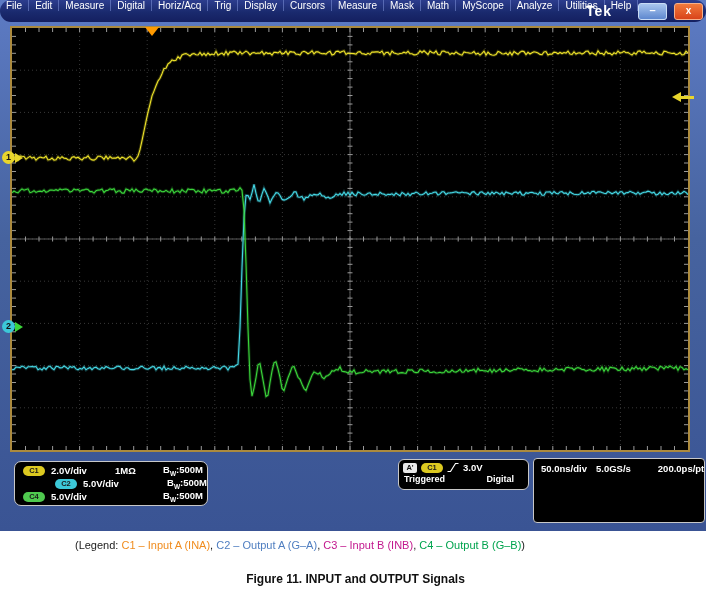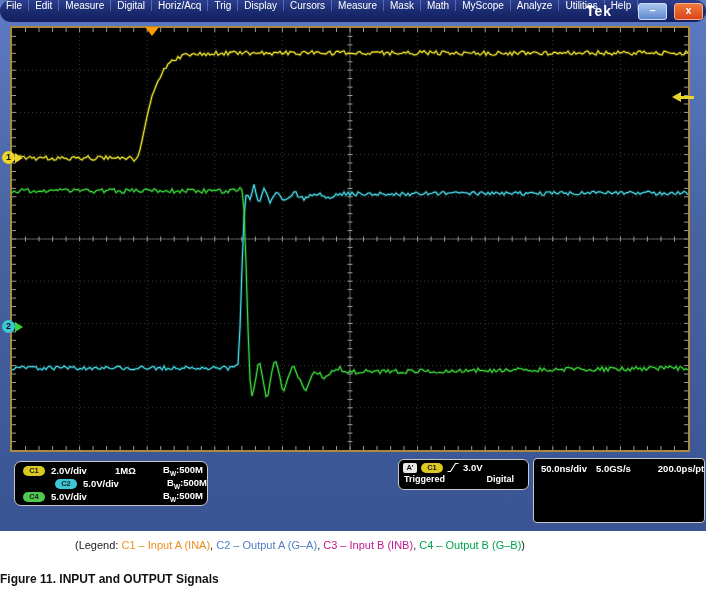--- a/index.html
+++ b/index.html
@@ -56,21 +56,21 @@
     text-align:center;line-height:10px;border-radius:2px;flex:none;}
   .pill-y{width:22px;height:10px;border-radius:5px;background:#dcc920;color:#1a1a1a;
     font-size:7.5px;font-weight:bold;text-align:center;line-height:10px;flex:none;}
   .trig-level{font-size:9.5px;font-weight:bold;}
   .trig-r2{display:flex;justify-content:space-between;padding:1px 14px 0 5px;font-size:9px;font-weight:bold;}
   .tb-box{left:533px;top:458px;width:172px;height:65px;border-radius:4px;}
   .tb-r1{display:flex;justify-content:space-between;padding:4px 7px 0 7px;font-size:9.5px;font-weight:bold;gap:27px;}
   .tb-left{display:flex;gap:9px;}
   
   .legend{position:absolute;left:0;top:539px;width:600px;text-align:center;font-size:11px;color:#1a1a1a;background:#fff;}
-  .figure-caption{position:absolute;left:0;top:572px;width:711px;
+  .figure-caption{position:absolute;left:0;top:572px;width:711px;text-align:center;
     font-size:12px;font-weight:bold;color:#111;background:#fff;}
 </style>
 </head>
 <body>
 
 <div class="page">
   <div class="scope">
 
     <div class="menubar" id="menubar">
         <span class="menu-item">File</span>

